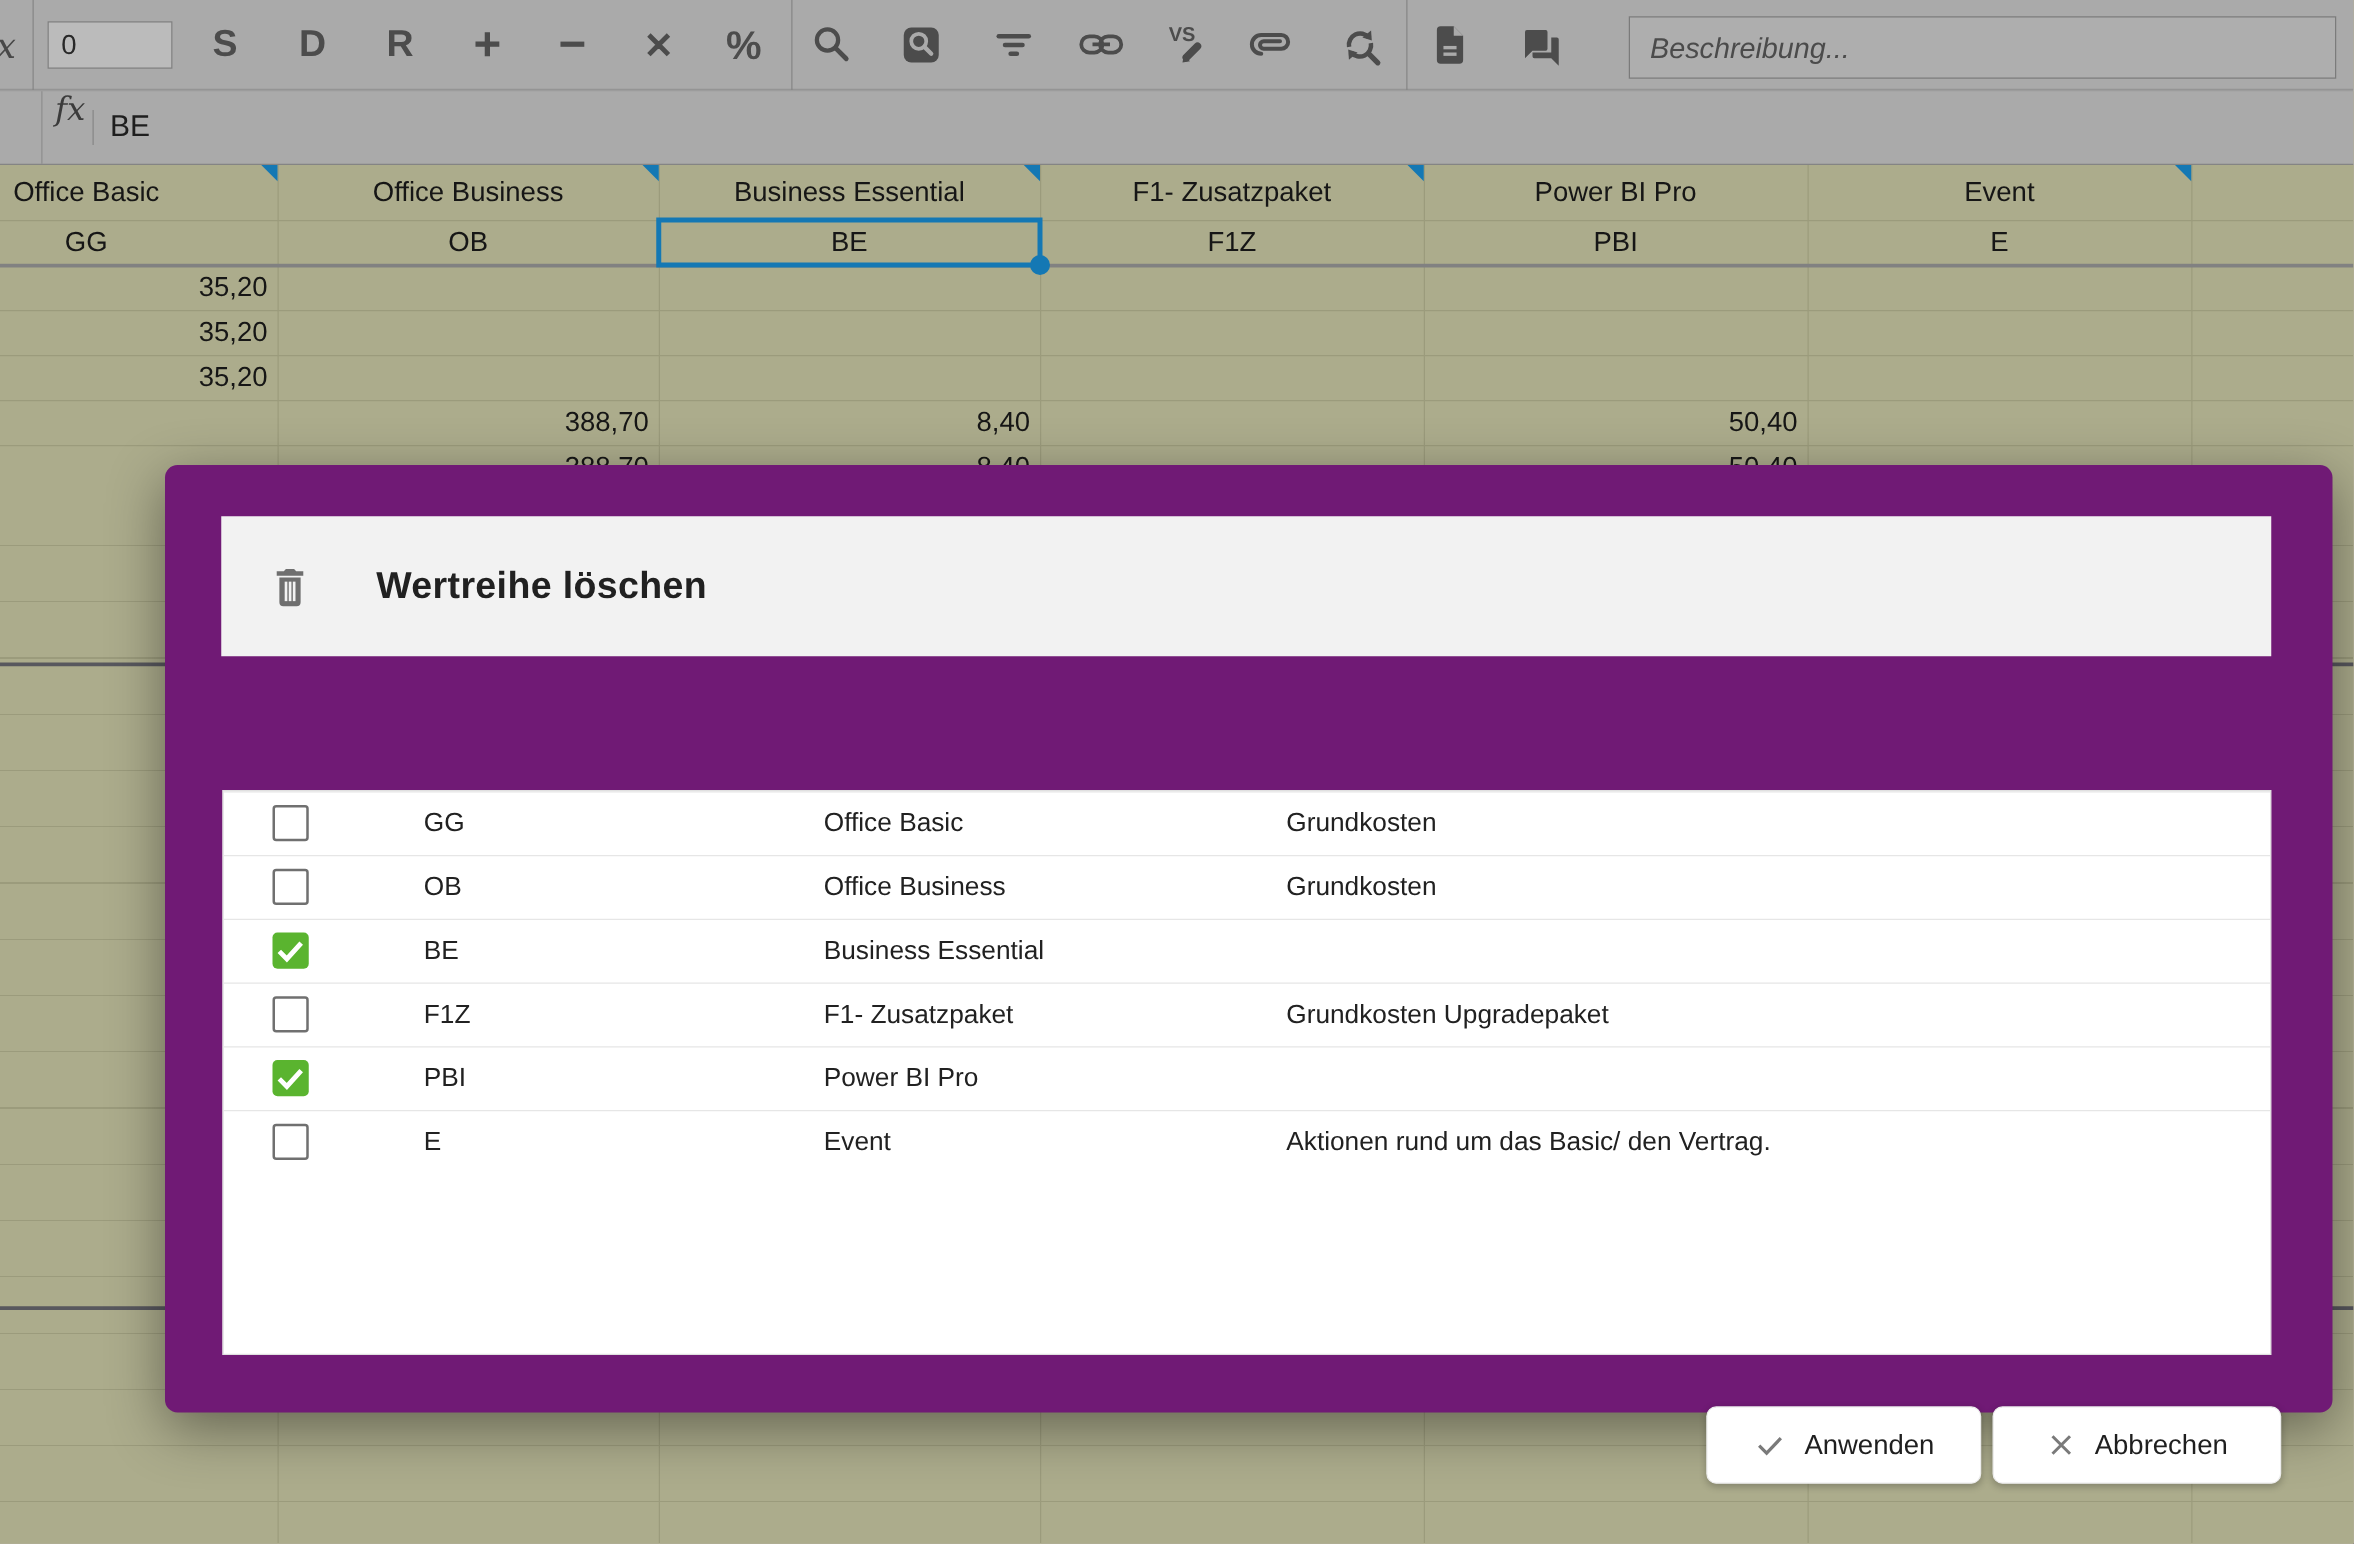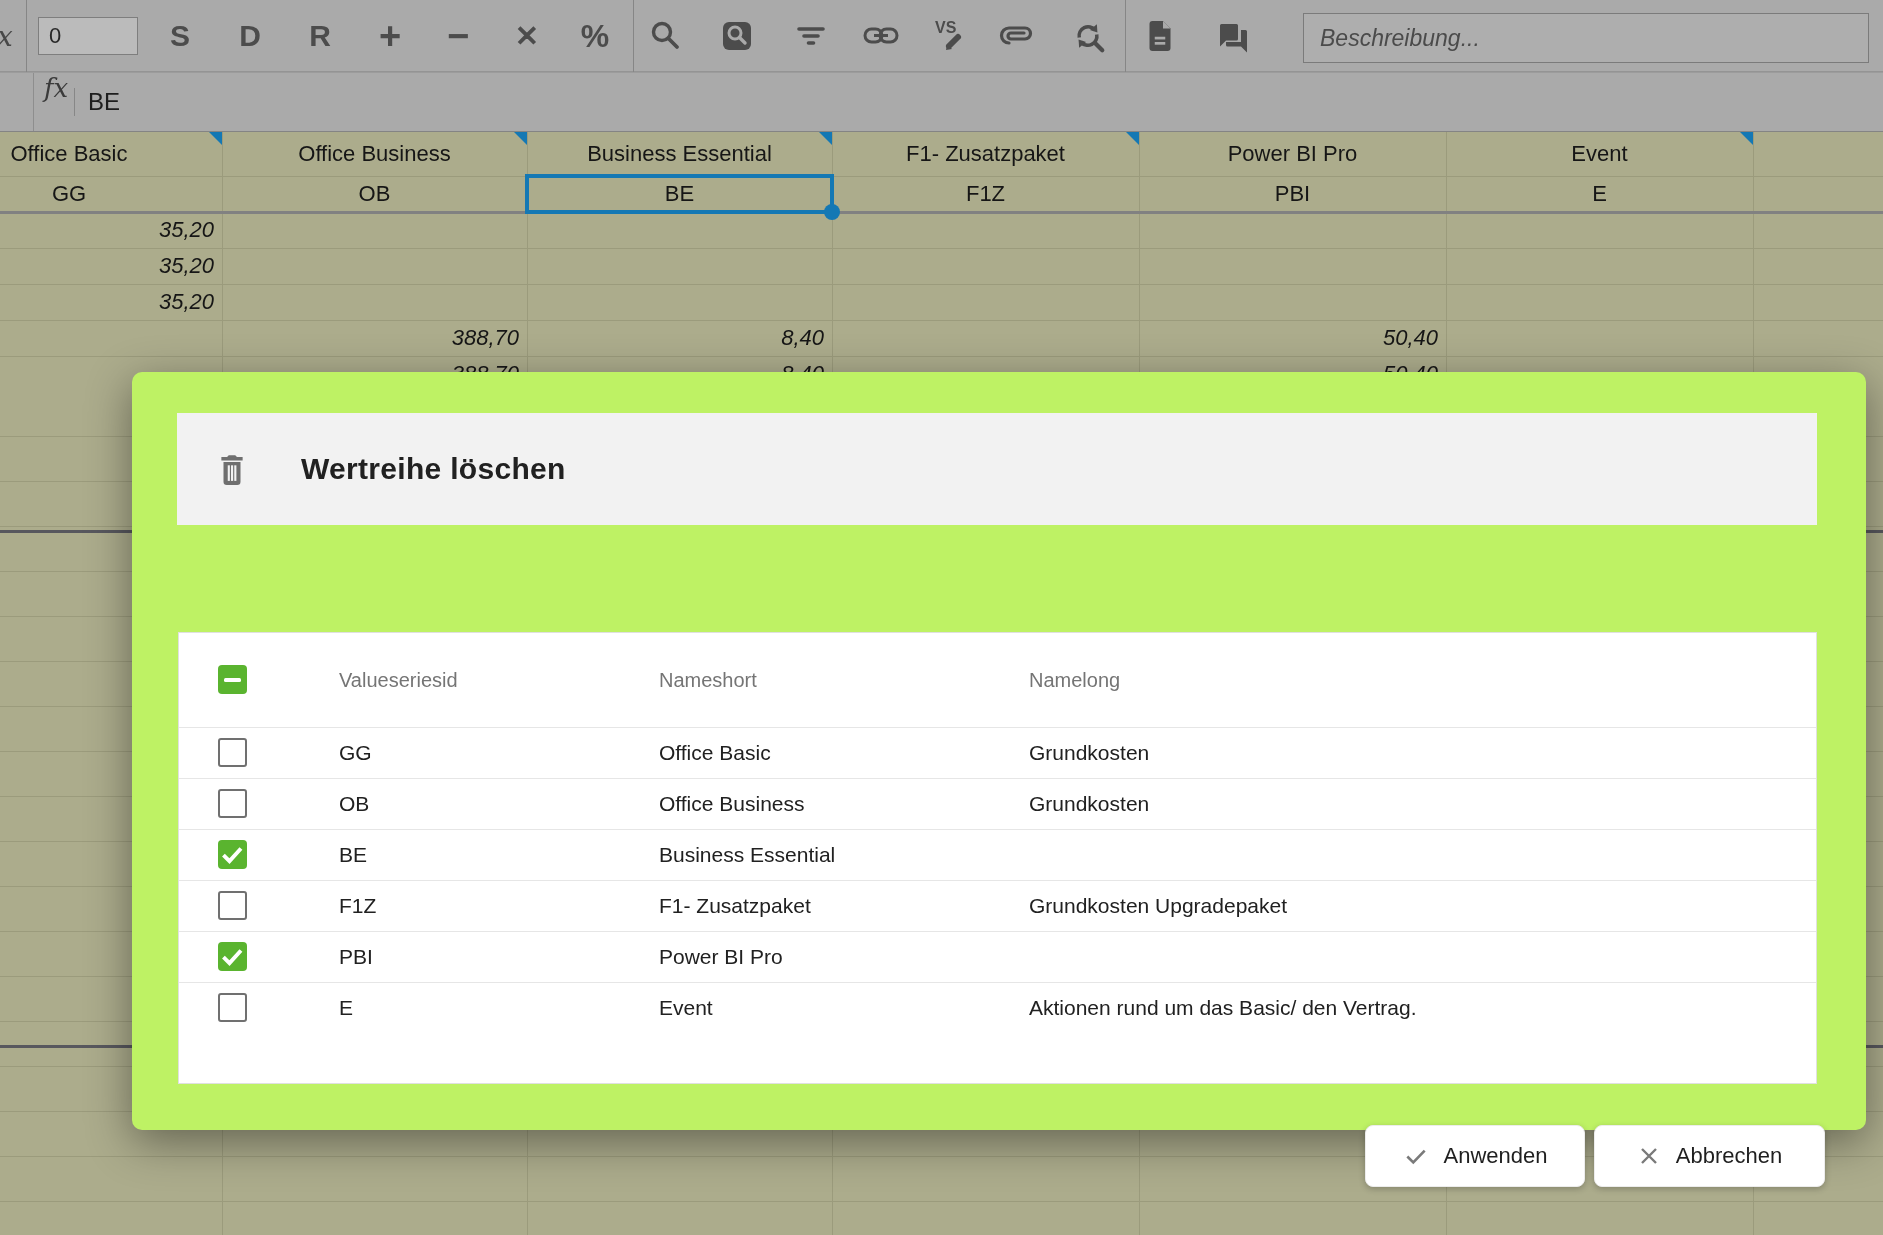--- a/index.html
+++ b/index.html
@@ -35,30 +35,30 @@
   .fbar .divider { position:absolute; left:74px; top:15px; width:1px; height:28px; background:#a9a9a9; }
   .fx-value { position:absolute; left:88px; top:0; height:58px; line-height:58px; font-size:24px; color:#262626; }
   
   .grid { position:absolute; left:0; top:132px; width:1883px; height:1103px; background:#d8d8af; overflow:hidden; z-index:1; }
   .vline { position:absolute; top:0; width:1px; height:100%; background:#c2c29c; }
   .hline { position:absolute; left:0; width:100%; height:1px; background:#c2c29c; }
   .hthick { position:absolute; left:0; width:100%; height:3px; background:#a2a2a2; }
   .hsection { position:absolute; left:0; width:100%; height:3px; background:#6e6e76; }
   .hcell { position:absolute; height:44px; line-height:44px; text-align:center; font-size:22px; color:#1c1c1c; }
   .ccell { position:absolute; height:36px; line-height:36px; text-align:center; font-size:22px; color:#1c1c1c; }
-  .vcell { position:absolute; height:36px; line-height:36px; text-align:right; font-size:22px; color:#1c1c1c;font-style:italic; }
+  .vcell { position:absolute; height:36px; line-height:36px; text-align:right; font-size:22px; color:#1c1c1c; }
   .tri { position:absolute; top:0; width:0; height:0; border-left:13px solid transparent; border-top:13px solid #1a96e1; }
   .selcell { position:absolute; left:525px; top:42px; width:309px; height:40px; border:4px solid #1a96e1; }
   .selhandle { position:absolute; left:824px; top:72px; width:16px; height:16px; border-radius:50%; background:#1a96e1; }
   .lowerrows { position:absolute; left:0; top:260px; width:100%; height:843px;
     background:repeating-linear-gradient(180deg, rgba(0,0,0,0) 0px, rgba(0,0,0,0) 44px, #c2c29c 44px, #c2c29c 45px); }
   
   .overlay { position:absolute; inset:0; background:rgba(0,0,0,0.2); z-index:5; }
   .modal { position:absolute; left:132px; top:372px; width:1734px; height:758px;
-    background:#bef264; border-radius:10px; box-shadow:0 12px 45px rgba(0,0,0,0.42); z-index:10; }
+    background:#701a75; border-radius:10px; box-shadow:0 12px 45px rgba(0,0,0,0.42); z-index:10; }
   .m-header { position:absolute; left:45px; top:41px; width:1640px; height:112px;
     background:#f2f2f2; display:flex; align-items:center; }
   .m-title { margin-left:52px; font-size:30px; font-weight:600; color:#212121; letter-spacing:0.3px; }
   .m-trash { margin-left:38px; }
   .m-search { position:absolute; left:706px; top:188px; width:987px; height:46px;
     border:1px solid #d9d9d9; font-size:21px; color:#333; padding-left:16px; background:#fff; }
   .m-search::placeholder { color:#b0b0b0; }
   .m-table { position:absolute; left:46px; top:260px; width:1639px; height:452px;
     border:1px solid #e0e0e0; background:#fff; }
   .t-headrow { position:relative; height:94px; }
@@ -230,28 +230,20 @@
         <path fill="#6f6f6f" d="M6 22a2.3 2.3 0 0 0 2.3 2.3h7.4A2.3 2.3 0 0 0 18 22V8H6zM19.5 4.5h-4l-1.2-1.2H9.7L8.5 4.5h-4V7h15z"></path>
         <rect x="9" y="10.4" width="1.5" height="11" fill="#f2f2f2"></rect>
         <rect x="11.3" y="10.4" width="1.5" height="11" fill="#f2f2f2"></rect>
         <rect x="13.6" y="10.4" width="1.5" height="11" fill="#f2f2f2"></rect>
       </svg>
       <div class="m-title">Wertreihe löschen</div>
     </div>
 
 
     <div class="m-table">
-      <div class="t-headrow">
-        <div class="cb cb-indet">
-            <div class="minus"></div>
-          </div>
-        <div class="t-col-id">Valueseriesid</div>
-        <div class="t-col-ns">Nameshort</div>
-        <div class="t-col-nl">Namelong</div>
-      </div>
 
       <div class="t-row">
         <div class="cb cb-unchecked">
           </div>
         <div class="t-col-id">GG</div>
         <div class="t-col-ns">Office Basic</div>
         <div class="t-col-nl">Grundkosten</div>
       </div>
       <div class="t-row">
         <div class="cb cb-unchecked">

